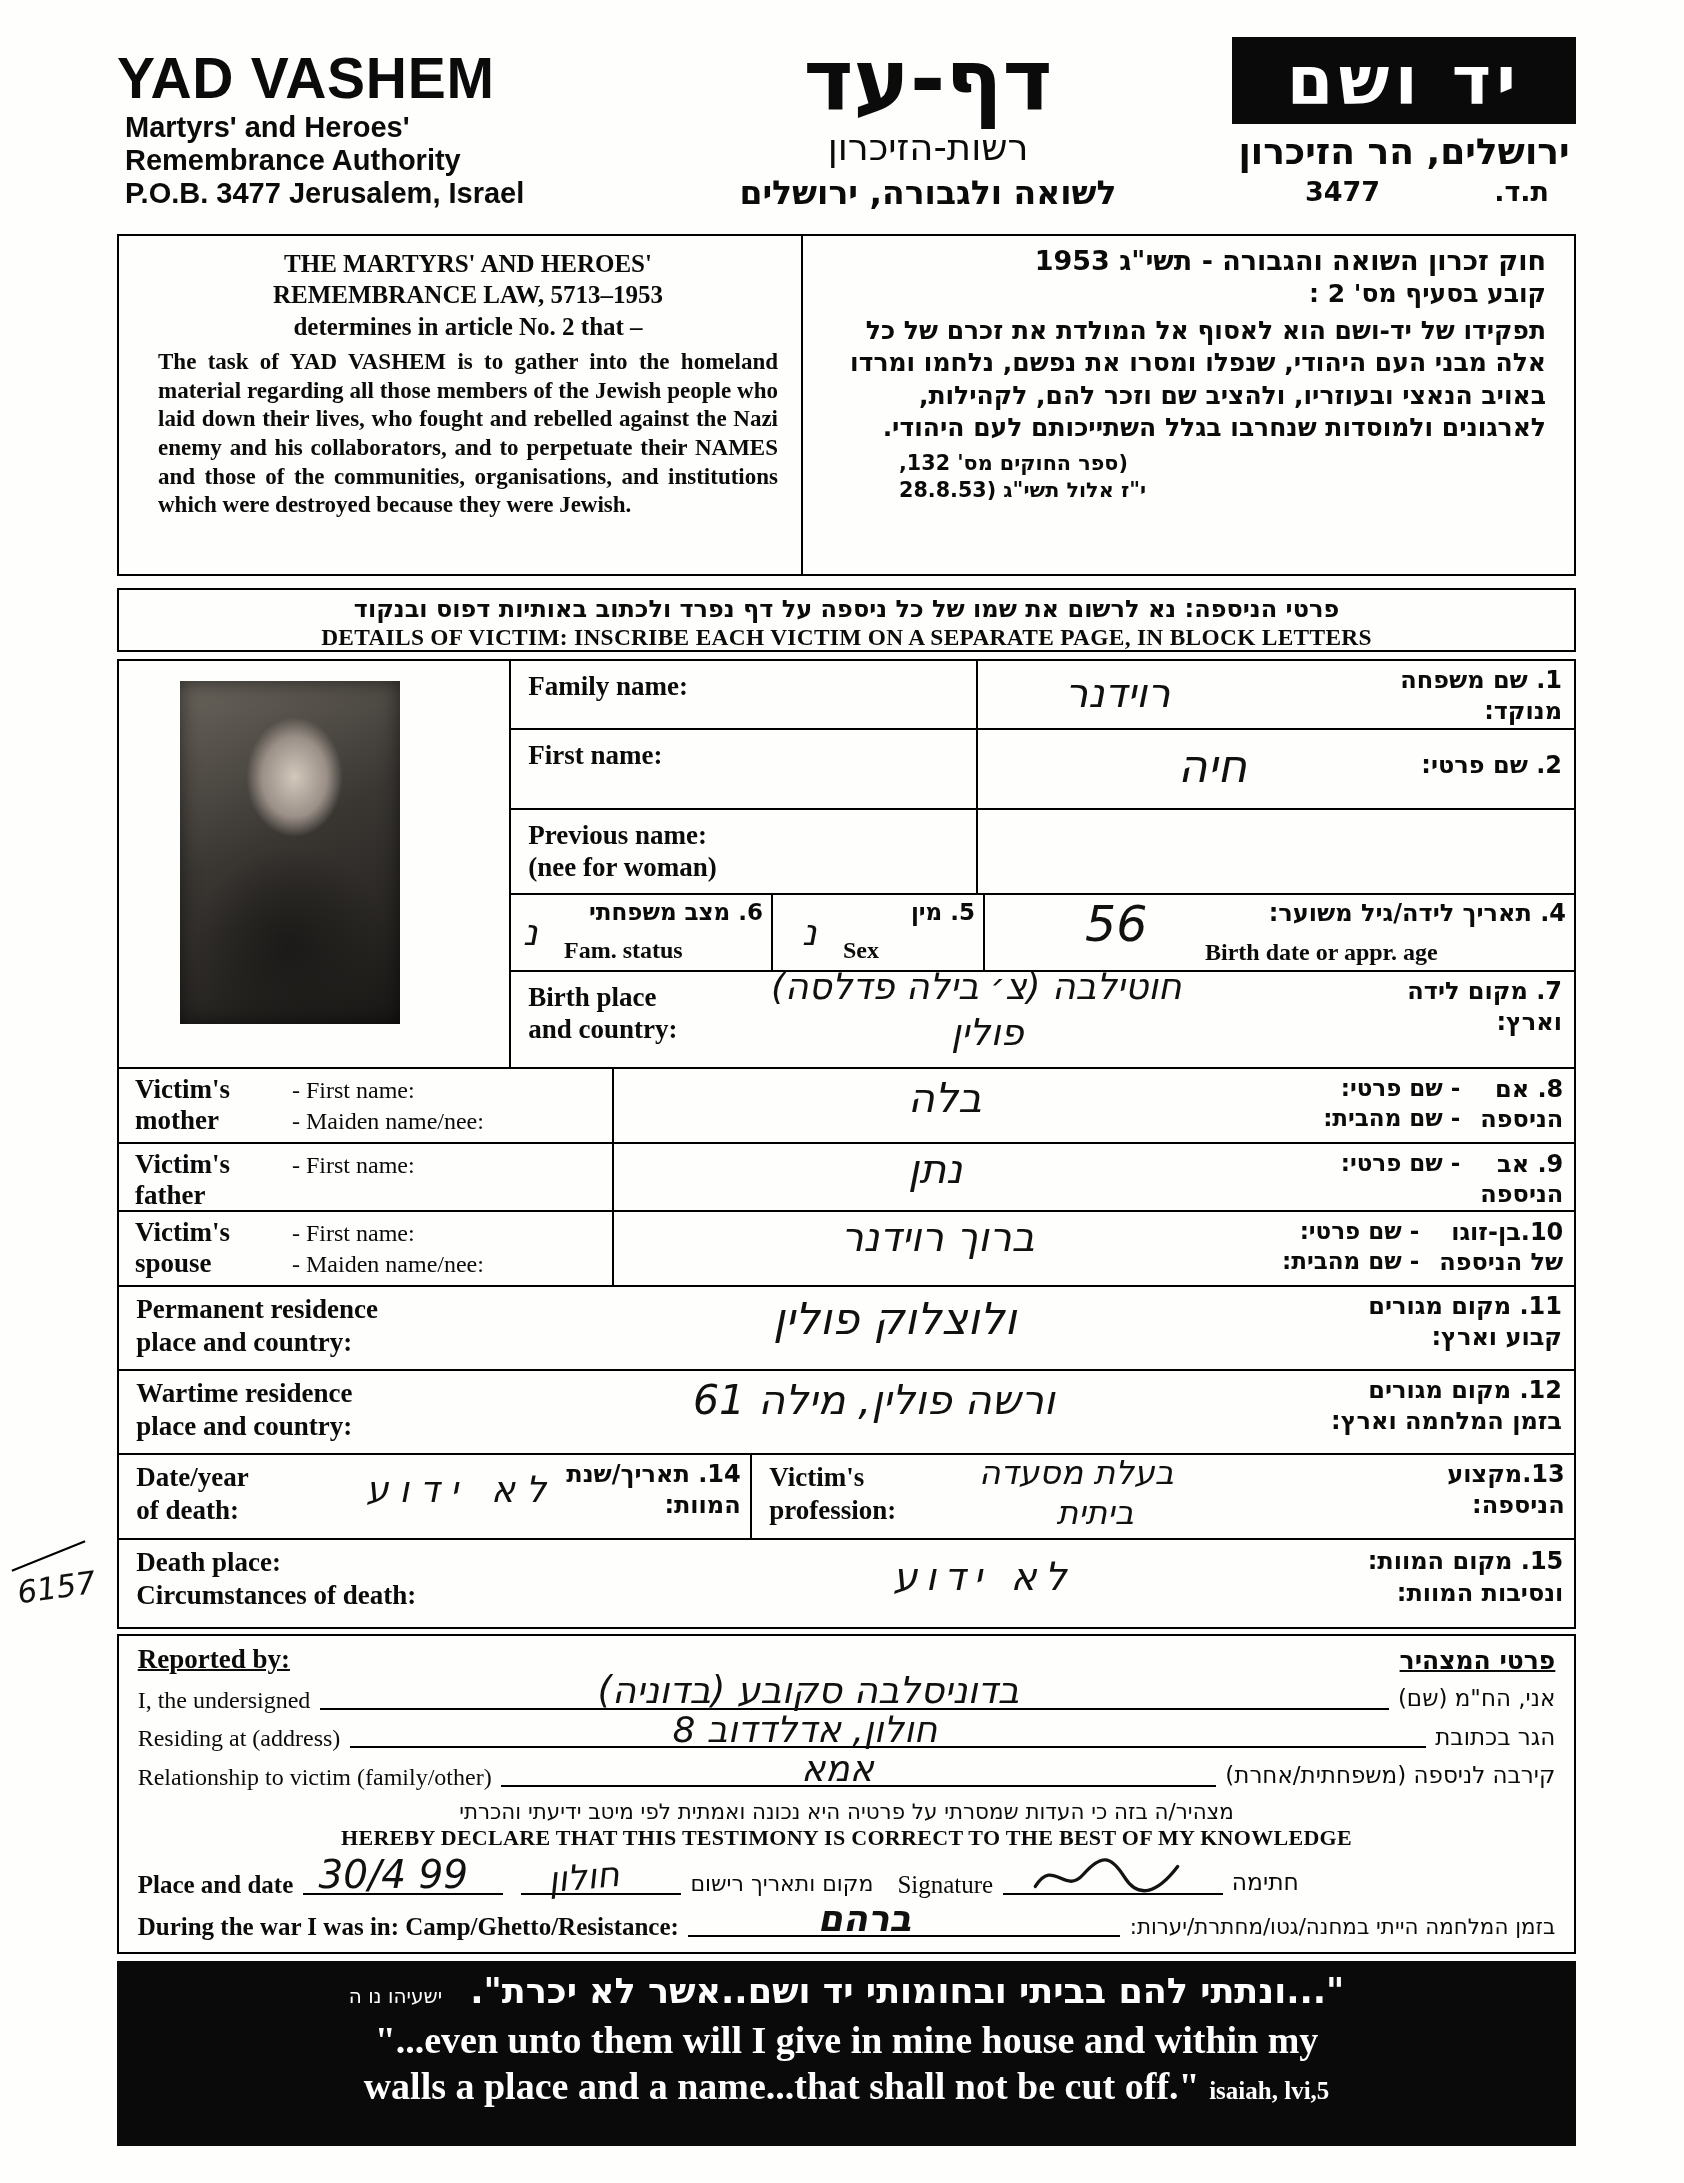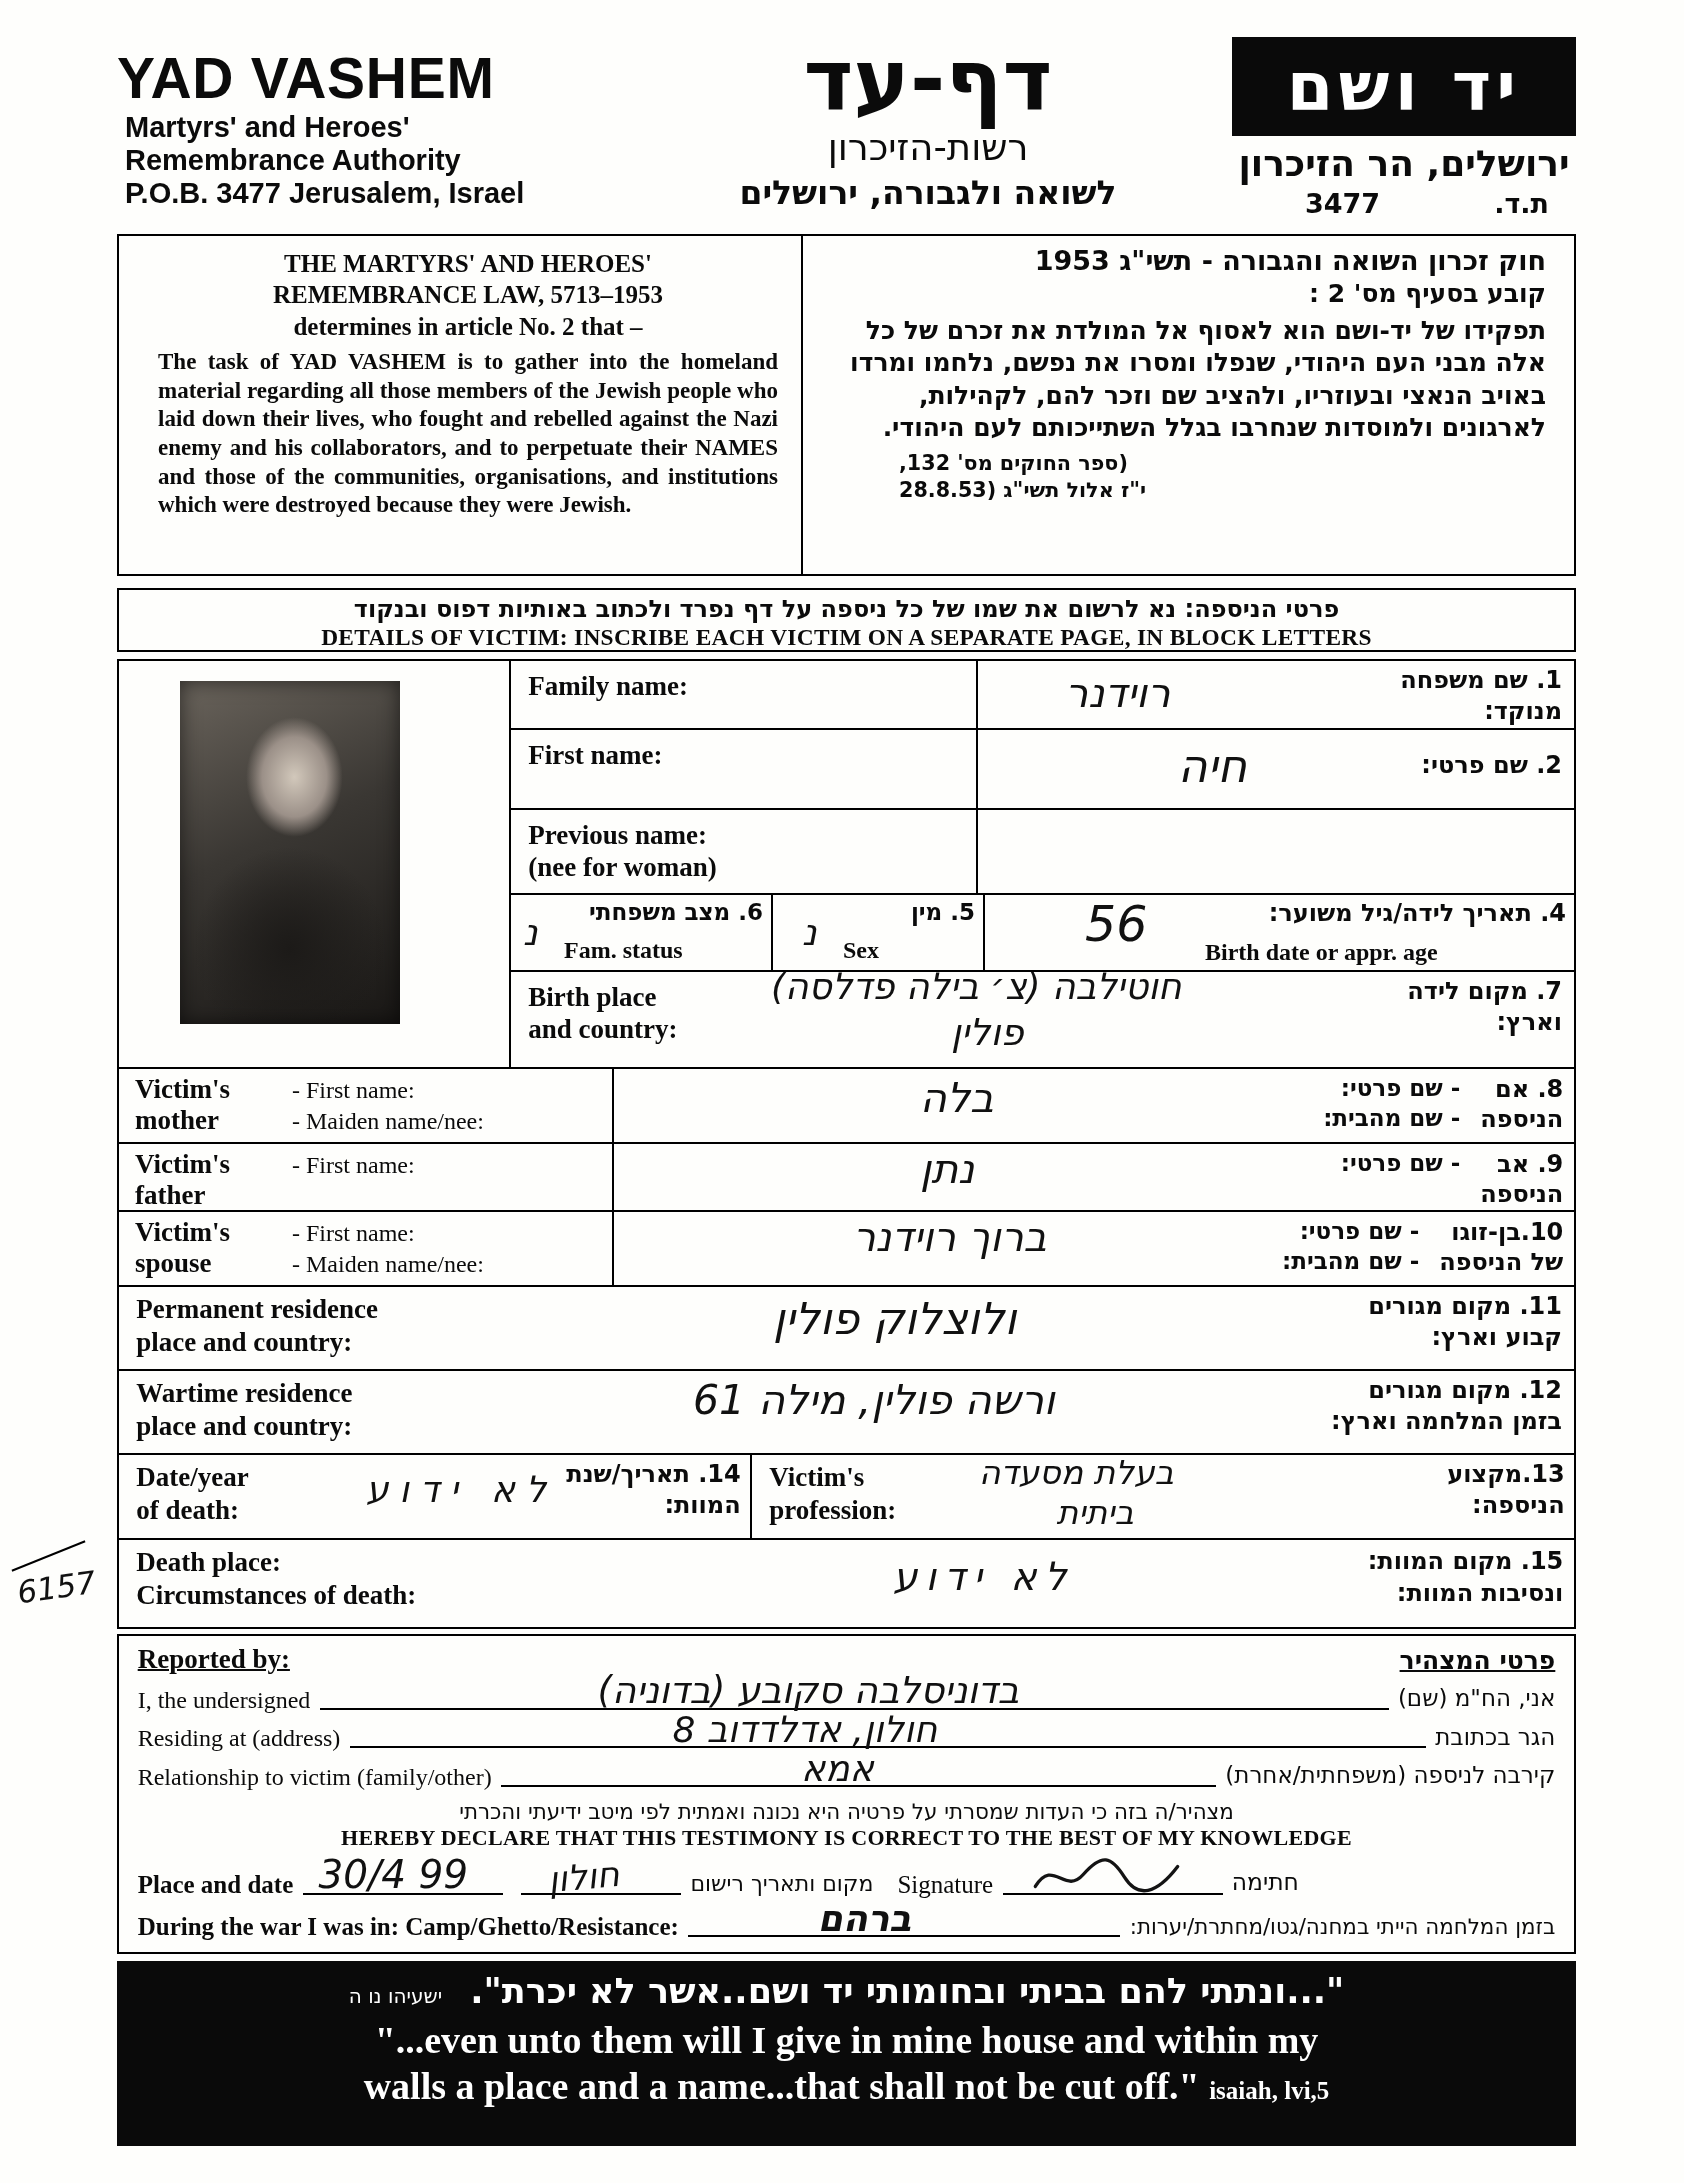--- a/index.html
+++ b/index.html
@@ -22,21 +22,21 @@
   
   .header { display:flex; height: 195px; }
   .org { width: 507px; padding-top: 8px; }
   .org-name { font-family:"Liberation Sans","DejaVu Sans",sans-serif; font-weight:bold; font-size:57px; letter-spacing:0.7px; }
   .org-line { font-family:"Liberation Sans","DejaVu Sans",sans-serif; font-weight:bold; font-size:29px; line-height:1.14; margin-left:8px; }
   .title-he { flex:1; text-align:center; direction:rtl; }
   .daf-ed { font-size:85px; font-weight:bold; line-height:1.0; }
   .sub-he1 { font-size:37px; margin-top:4px; }
   .sub-he2 { font-size:33px; font-weight:bold; margin-top:4px; }
   .logo-col { width: 344px; }
-  .logo-box { height:99px; background:#0a0a0a; color:#fff; display:flex; align-items:center; justify-content:center;
+  .logo-box { height:87px; background:#0a0a0a; color:#fff; display:flex; align-items:center; justify-content:center;
               font-size:67px; font-weight:bold; letter-spacing:5.3px; direction:rtl; }
   .logo-city { font-size:36px; font-weight:bold; text-align:center; margin-top:6.7px; direction:rtl; }
   .logo-pob { display:flex; justify-content:space-between; direction:rtl; padding:0 27px 0 73px; font-size:27px; font-weight:bold; margin-top:4px; }
 
   
   .law { display:flex; border:2.7px solid #000; height:342px; margin-top:2px; }
   .law-en { width:684px; border-right:2px solid #000; padding:12px 23px 0 39px; }
   .law-en .t { text-align:center; font-weight:bold; font-size:25px; line-height:1.25; }
   .law-en .body { font-size:23px; line-height:1.24; text-align:justify; margin-top:6.7px; font-weight:bold; }
   .law-he { flex:1; direction:rtl; text-align:right; padding:9.3px 28px 0 16px; }
@@ -72,21 +72,21 @@
   .c6 { width:262px; border-right:2px solid #000; position:relative; }
   .c5 { width:212px; border-right:2px solid #000; position:relative; }
   .c4 { flex:1; position:relative; }
   .cell-he { position:absolute; right:8px; top:4px; font-weight:bold; font-size:23px; direction:rtl; }
   .cell-en { position:absolute; font-weight:bold; font-size:24px; }
 
   .prow { display:flex; border-bottom:2px solid #000; }
   .who { width:495px; border-right:2px solid #000; display:flex; padding:5.3px 0 0 16px; }
   .wt { font-weight:bold; font-size:27px; line-height:1.15; width:157px; }
   .wl { font-size:24px; line-height:1.3; padding-top:1.3px; }
-  .pv { flex:1; position:relative;margin-left:12px; }
+  .pv { flex:1; position:relative; }
   .hel { position:absolute; right:10.7px; top:5.3px; direction:rtl; display:flex; gap:20px; text-align:right; }
   .hnum { font-weight:bold; font-size:24px; line-height:1.25; }
   .hdash { font-weight:bold; font-size:23px; line-height:1.3; }
   .r8 { height:75px; } .r9 { height:68px; } .r10 { height:75px; }
 
   .rrow { position:relative; border-bottom:2px solid #000; height:84px; }
   .rrow .en2l { position:absolute; left:17.3px; top:6.7px; font-weight:bold; font-size:27px; line-height:1.2; }
   .drow { display:flex; border-bottom:2px solid #000; height:85px; }
   .dl { width:633px; border-right:2px solid #000; position:relative; }
   .dr { flex:1; position:relative; }

